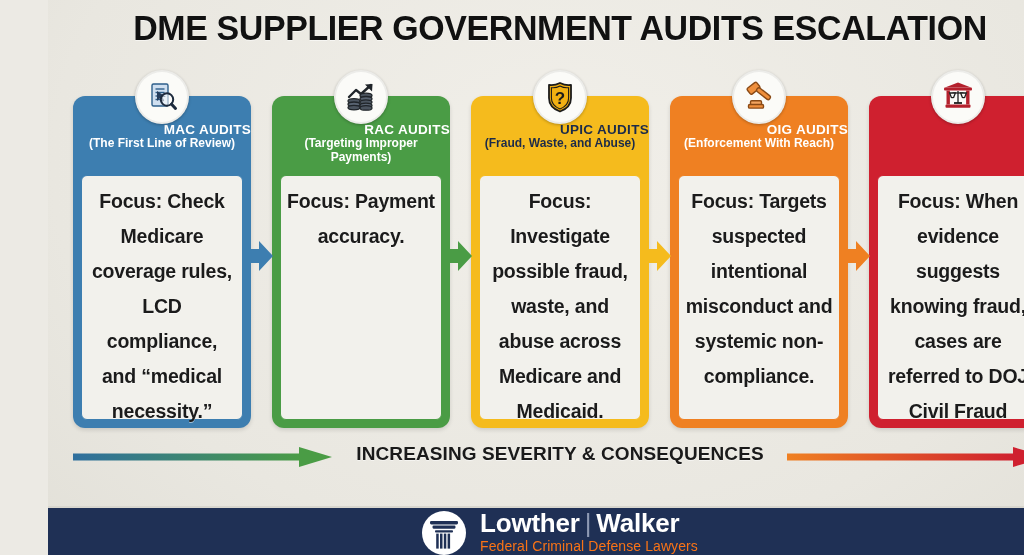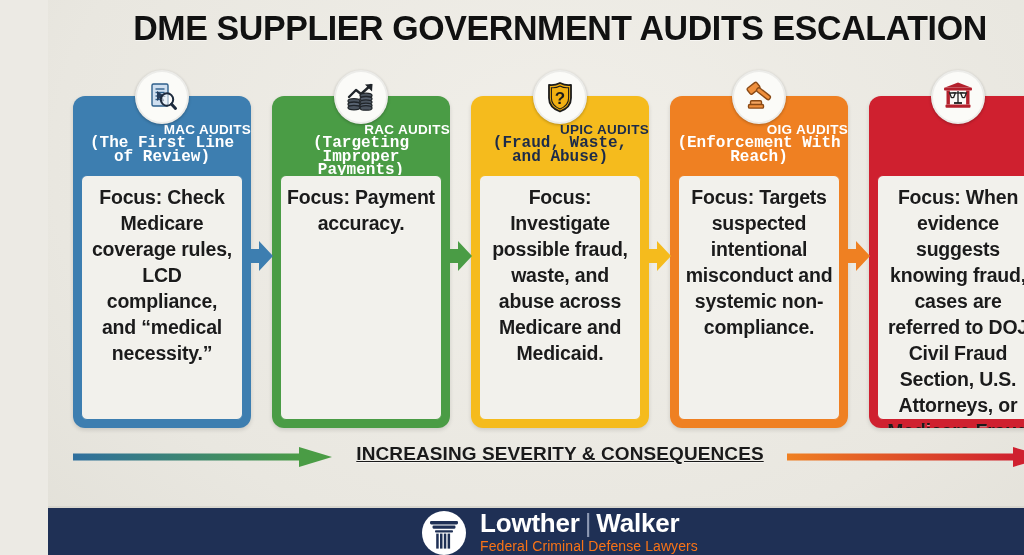--- a/index.html
+++ b/index.html
@@ -63,43 +63,42 @@
     text-align: center;
   }
   .head-title {
     font-size: 13.5px;
     font-weight: bold;
     letter-spacing: 0.3px;
     line-height: 15px;
     text-align: right;
   }
   .head-sub {
-    font-size: 16px;
+    font-size: 12px;
     font-weight: bold;
     line-height: 13.5px;
     padding: 0 6px;
-    font-family: Liberation Mono, monospace;
   }
   .card-body {
     position: absolute;
     left: 8px; right: 8px;
     top: 79px; bottom: 8px;
     background: #f2f1ec;
     border-radius: 6px;
     border: 1.4px solid rgba(0,0,0,0.10);
     padding: 8px 6px 6px 6px;
     text-align: center;
     display: flex;
     justify-content: flex-start;
   }
   .body-text {
     width: 100%;
     font-size: 19.5px;
     font-weight: bold;
-    line-height: 26px;
+    line-height: 35px;
     color: #1b1b1b;
     letter-spacing: -0.2px;
     text-shadow: 0 1px 0 rgba(255,255,255,0.5);
   }
 
   
   .card { background: var(--c); }
   .card .card-body { border-color: var(--c); }
   .card .head-title, .card .head-sub { color: var(--tc); }
 
@@ -137,21 +136,20 @@
   .sev-label {
     position: absolute;
     left: 50%; top: 6px;
     transform: translateX(-50%);
     font-size: 19px;
     font-weight: bold;
     letter-spacing: 0.1px;
     color: #1a1a1a;
     white-space: nowrap;
     text-shadow: 0 1px 0 rgba(255,255,255,0.5);
-    text-decoration: underline;
   }
   .sev-arrow { position: absolute; top: 8px; }
   .sev-arrow svg { display: block; }
 
   
   .footer {
     position: absolute;
     left: 0; bottom: 0; width: 1024px; height: 49px;
     background: #1f3055;
     border-top: 2px solid #d8d6ce;

